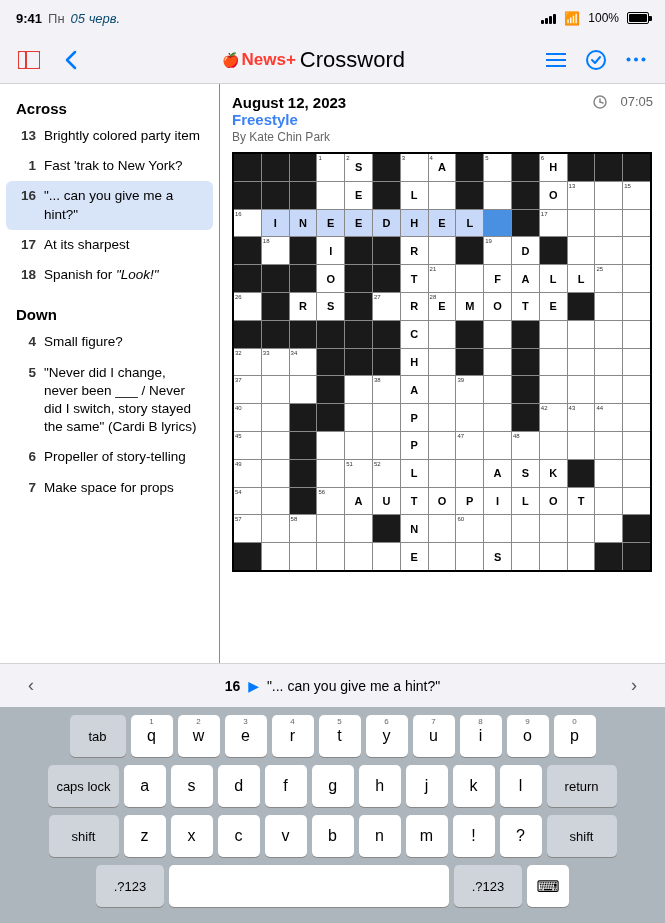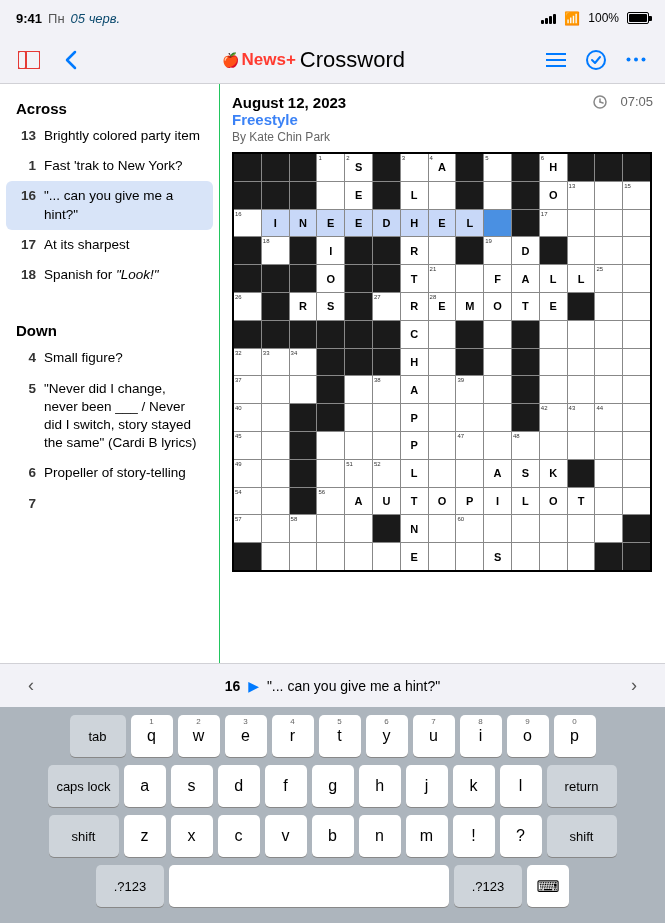--- a/index.html
+++ b/index.html
@@ -335,36 +335,37 @@
     </div>
     <div class="clue-item">
       <span class="clue-number">17</span>
       <span class="clue-text">At its sharpest</span>
     </div>
     <div class="clue-item">
       <span class="clue-number">18</span>
       <span class="clue-text">Spanish for <em>"Look!"</em></span>
     </div>
 
-    <div class="clue-section-title" style="margin-top:24px;">Down</div>
+    <div class="clue-section-title" style="margin-top:8px;">Down</div>
 
     <div class="clue-item">
       <span class="clue-number">4</span>
       <span class="clue-text">Small figure?</span>
     </div>
     <div class="clue-item">
       <span class="clue-number">5</span>
       <span class="clue-text">"Never did I change, never been ___ / Never did I switch, story stayed the same" (Cardi B lyrics)</span>
     </div>
     <div class="clue-item">
       <span class="clue-number">6</span>
       <span class="clue-text">Propeller of story-telling</span>
     </div>
     <div class="clue-item">
       <span class="clue-number">7</span>
+      <span class="clue-text">Make space for props</span>
     </div>
   </div>
 
   <div class="crossword-area">
     <div class="puzzle-header">
       <div style="display:flex;justify-content:space-between;align-items:flex-start;">
         <div>
           <div class="puzzle-date">August 12, 2023</div>
           <div class="puzzle-type">Freestyle</div>
           <div class="puzzle-author">By Kate Chin Park</div>

